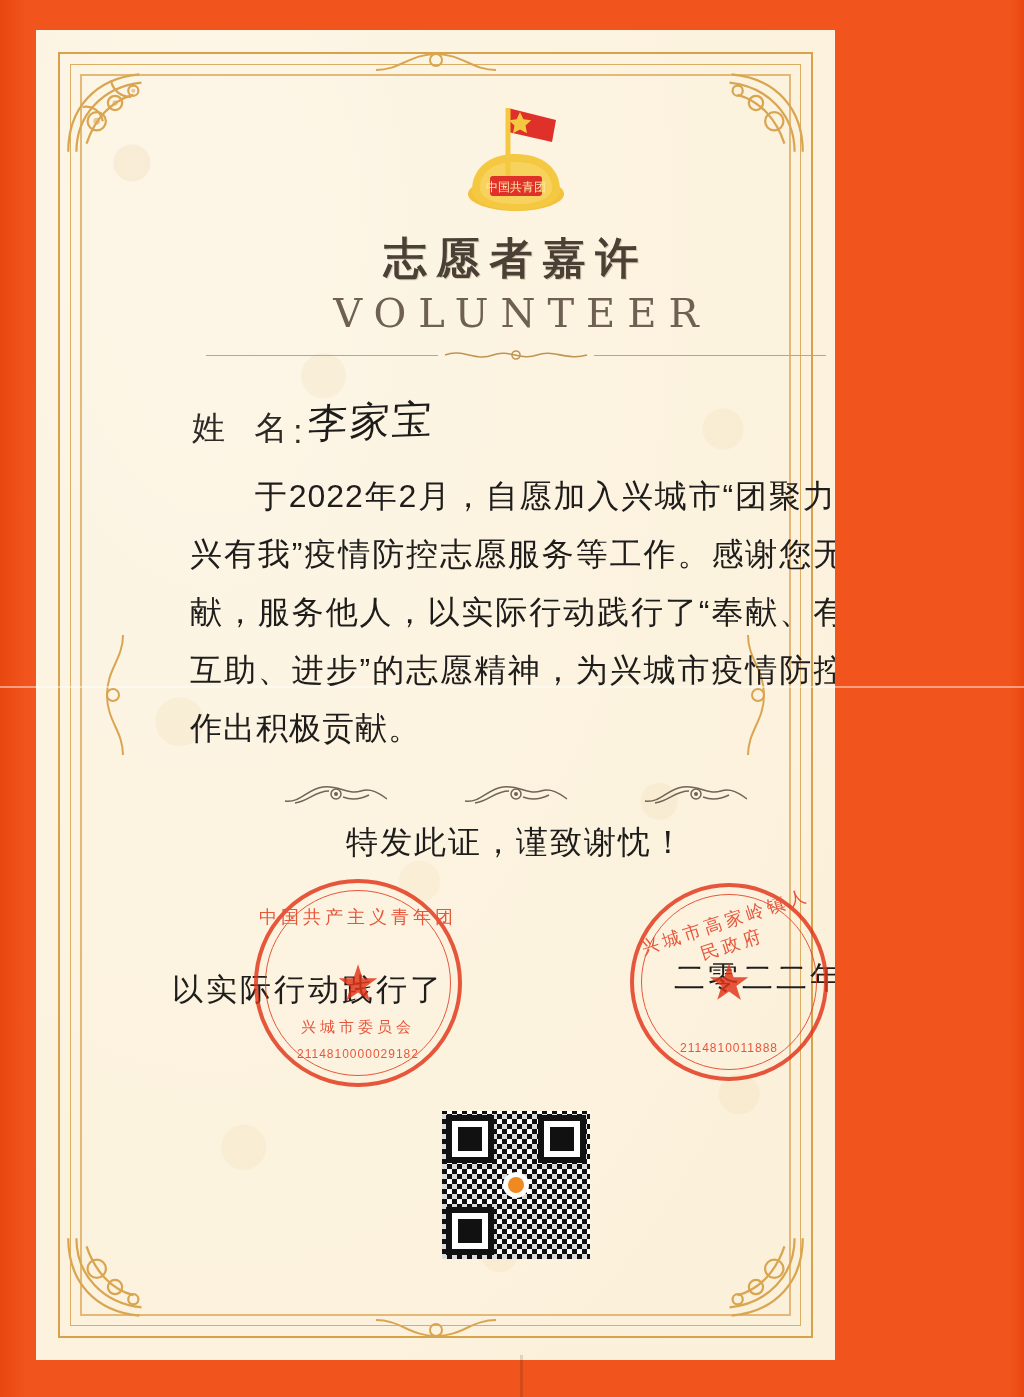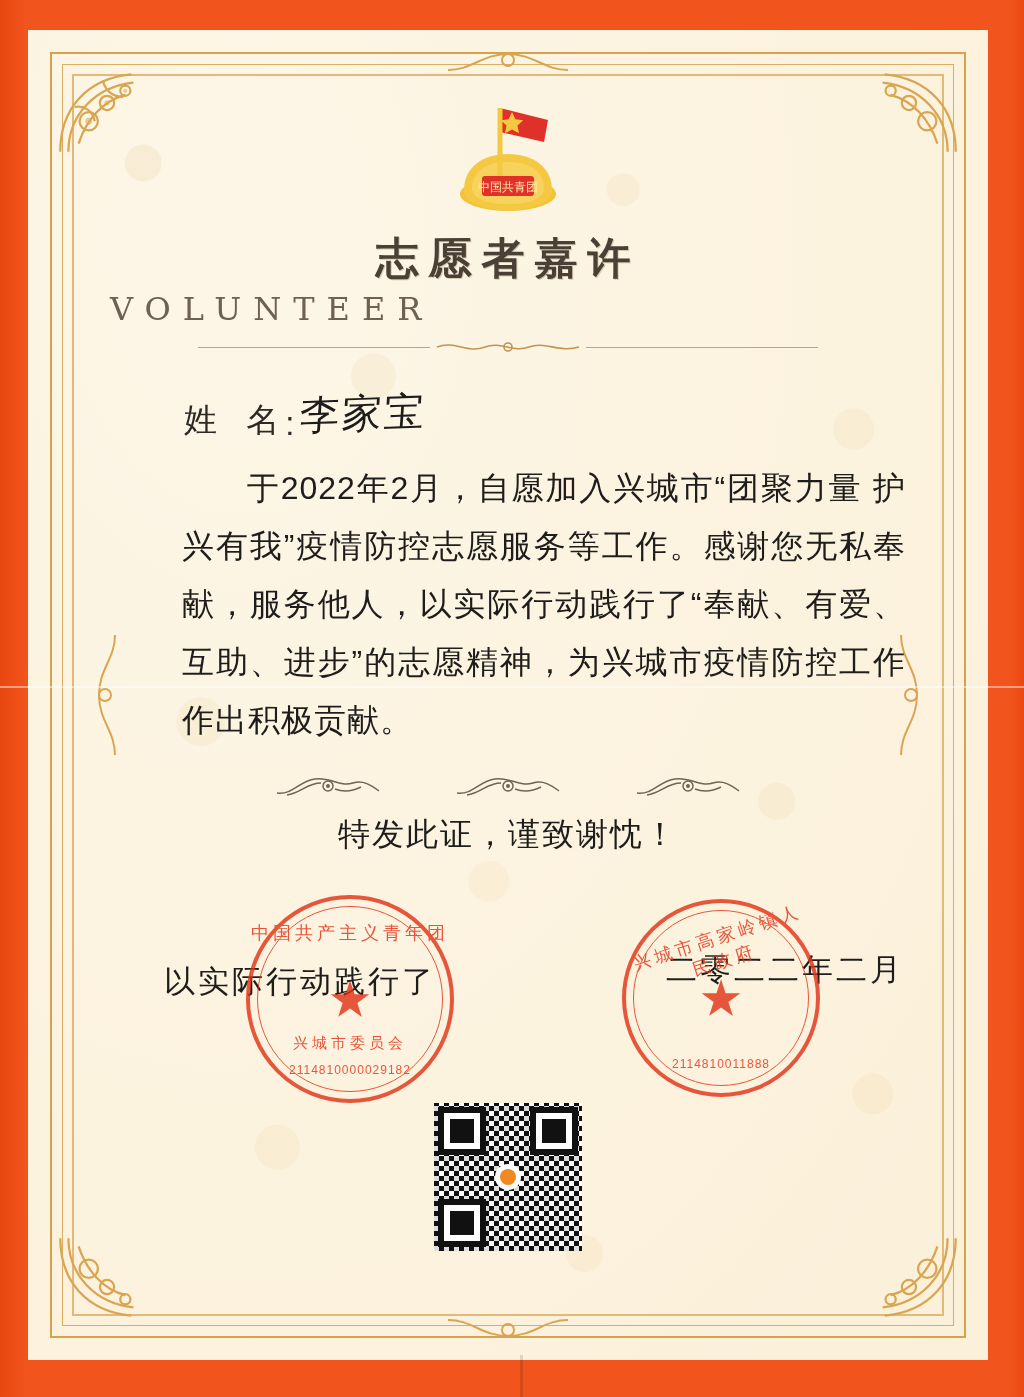--- a/index.html
+++ b/index.html
@@ -58,23 +58,23 @@
     bottom: 0;
     top: 1355px;
     width: 3px;
     background: rgba(0,0,0,0.12);
     z-index: 4;
   }
 
   
   #paper {
     position: absolute;
-    left: 28px;
+    left: 36px;
     top: 30px;
-    width: 960px;
+    width: 799px;
     height: 1330px;
     background:
       radial-gradient(ellipse at 22% 16%, #fdf6e7 0%, #fcf3e0 45%, #fbf0d9 100%);
     z-index: 2;
     overflow: hidden;
   }
 
   
   .paper-texture {
     position: absolute;
@@ -164,23 +164,23 @@
     text-align: center;
     font-family: "DejaVu Serif", "Liberation Serif", serif;
     font-weight: bold;
     font-size: 43px;
     letter-spacing: 10px;
     color: #4b4036;
     text-shadow: 1px 1px 0 rgba(120,95,55,.28);
   }
   .title-en {
     margin-top: 2px;
-    text-align: left;
+    text-align: center;
     font-family: "DejaVu Serif", "Liberation Serif", serif;
-    font-size: 32px;
+    font-size: 40px;
     letter-spacing: 12px;
     color: #6e6052;
     padding-left: 12px;
   }
 
   .divider {
     margin: 10px auto 0;
     width: 620px;
     height: 18px;
     position: relative;
@@ -287,21 +287,20 @@
   }
 
   
   .stamp {
     position: absolute;
     border-radius: 50%;
     border: 4px solid #e23418;
     color: #e23418;
     opacity: .82;
     pointer-events: none;
-    margin-top: 24px;
   }
   .stamp-left {
     width: 200px; height: 200px;
     left: 148px; top: -52px;
   }
   .stamp-right {
     width: 190px; height: 190px;
     right: 98px; top: -48px;
   }
   .stamp .inner-ring {

